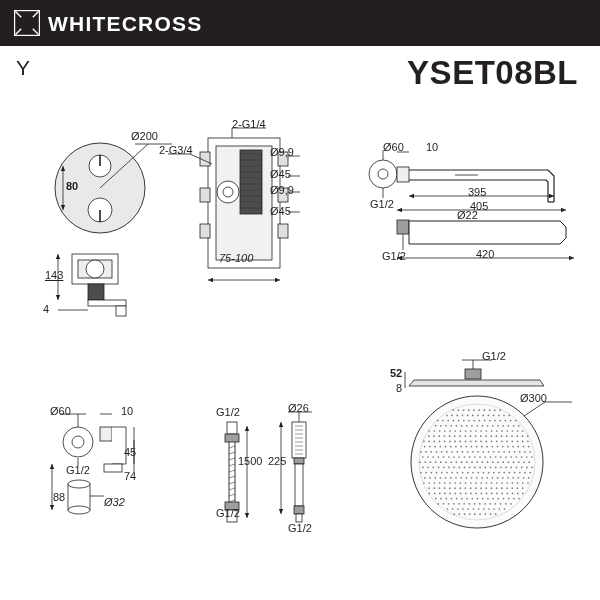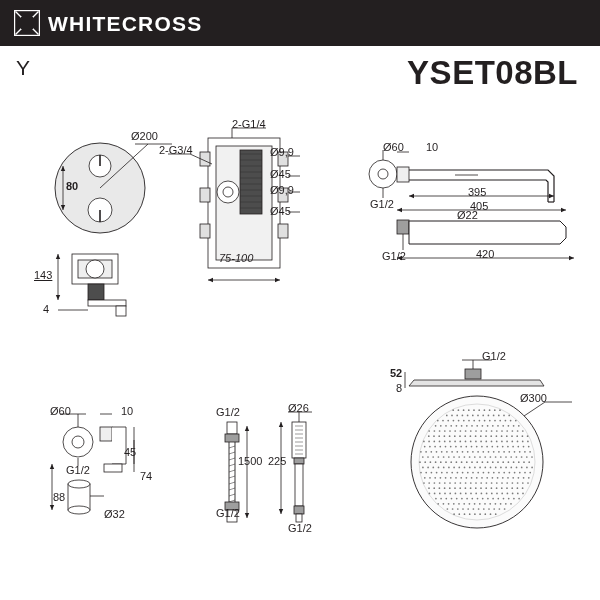--- a/index.html
+++ b/index.html
@@ -660,39 +660,39 @@
 <div class="dim" style="left:66px;top:88px;font-weight:bold;">80</div>
 
 <div class="dim" style="left:232px;top:26px;">2-G1/4</div>
 <div class="dim" style="left:159px;top:52px;">2-G3/4</div>
 <div class="dim" style="left:270px;top:54px;">Ø9,9</div>
 <div class="dim" style="left:270px;top:76px;">Ø45</div>
 <div class="dim" style="left:270px;top:92px;">Ø9,9</div>
 <div class="dim" style="left:270px;top:113px;">Ø45</div>
 <div class="dim" style="left:219px;top:160px;font-style:italic;">75-100</div>
 
-<div class="dim" style="left:34px;top:177px;text-decoration:underline;">143</div>
+<div class="dim" style="left:45px;top:177px;text-decoration:underline;">143</div>
 <div class="dim" style="left:43px;top:211px;">4</div>
 
 <div class="dim" style="left:383px;top:49px;">Ø60</div>
 <div class="dim" style="left:426px;top:49px;">10</div>
 <div class="dim" style="left:457px;top:77px;margin-top:40px;">Ø22</div>
 <div class="dim" style="left:468px;top:94px;">395</div>
 <div class="dim" style="left:370px;top:106px;">G1/2</div>
 <div class="dim" style="left:470px;top:108px;">405</div>
 <div class="dim" style="left:382px;top:158px;">G1/2</div>
 <div class="dim" style="left:476px;top:156px;">420</div>
 
 <div class="dim" style="left:50px;top:313px;">Ø60</div>
 <div class="dim" style="left:121px;top:313px;">10</div>
 <div class="dim" style="left:66px;top:372px;">G1/2</div>
 <div class="dim" style="left:124px;top:354px;">45</div>
-<div class="dim" style="left:140px;top:378px;">74</div>
+<div class="dim" style="left:124px;top:378px;">74</div>
 <div class="dim" style="left:53px;top:399px;">88</div>
-<div class="dim" style="left:104px;top:416px;">Ø32</div>
+<div class="dim" style="left:104px;top:404px;font-style:italic;">Ø32</div>
 
 <div class="dim" style="left:216px;top:314px;">G1/2</div>
 <div class="dim" style="left:238px;top:363px;text-align:right;">1500</div>
 <div class="dim" style="left:216px;top:415px;">G1/2</div>
 
 <div class="dim" style="left:288px;top:310px;">Ø26</div>
 <div class="dim" style="left:268px;top:363px;">225</div>
 <div class="dim" style="left:288px;top:430px;">G1/2</div>
 
 <div class="dim" style="left:482px;top:258px;">G1/2</div>

